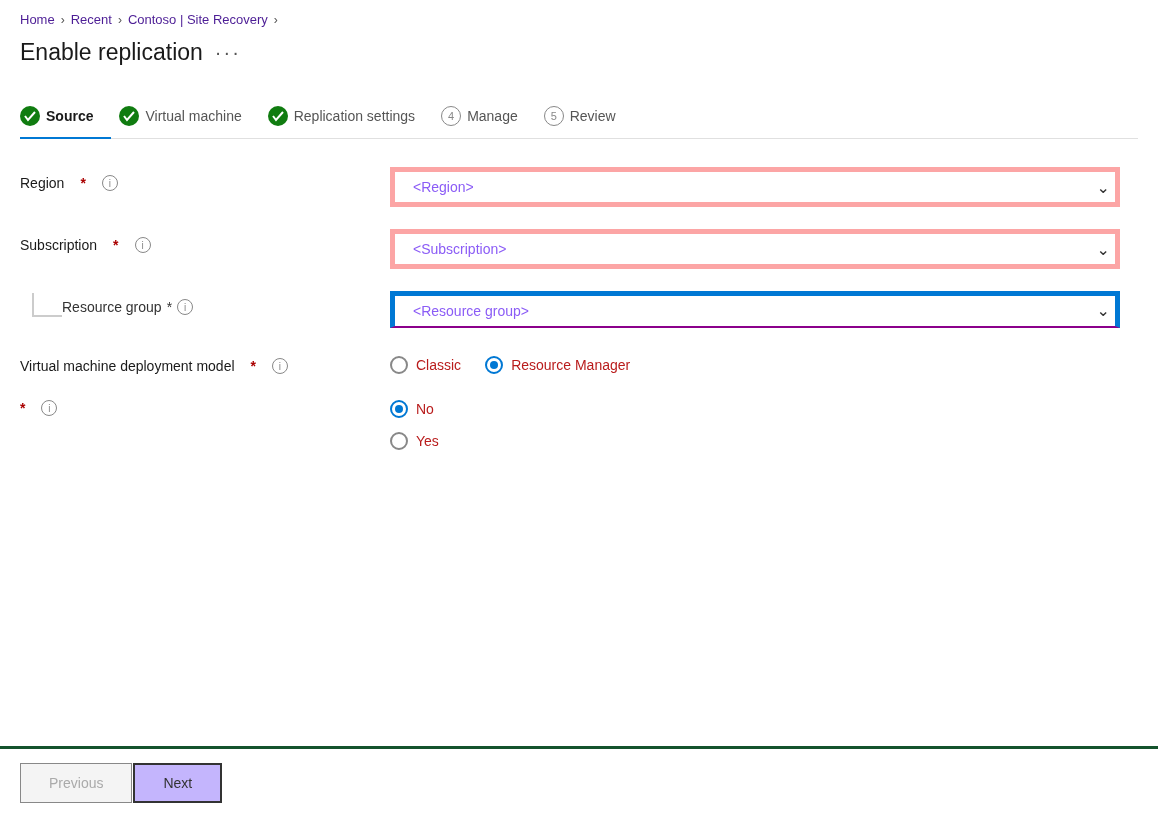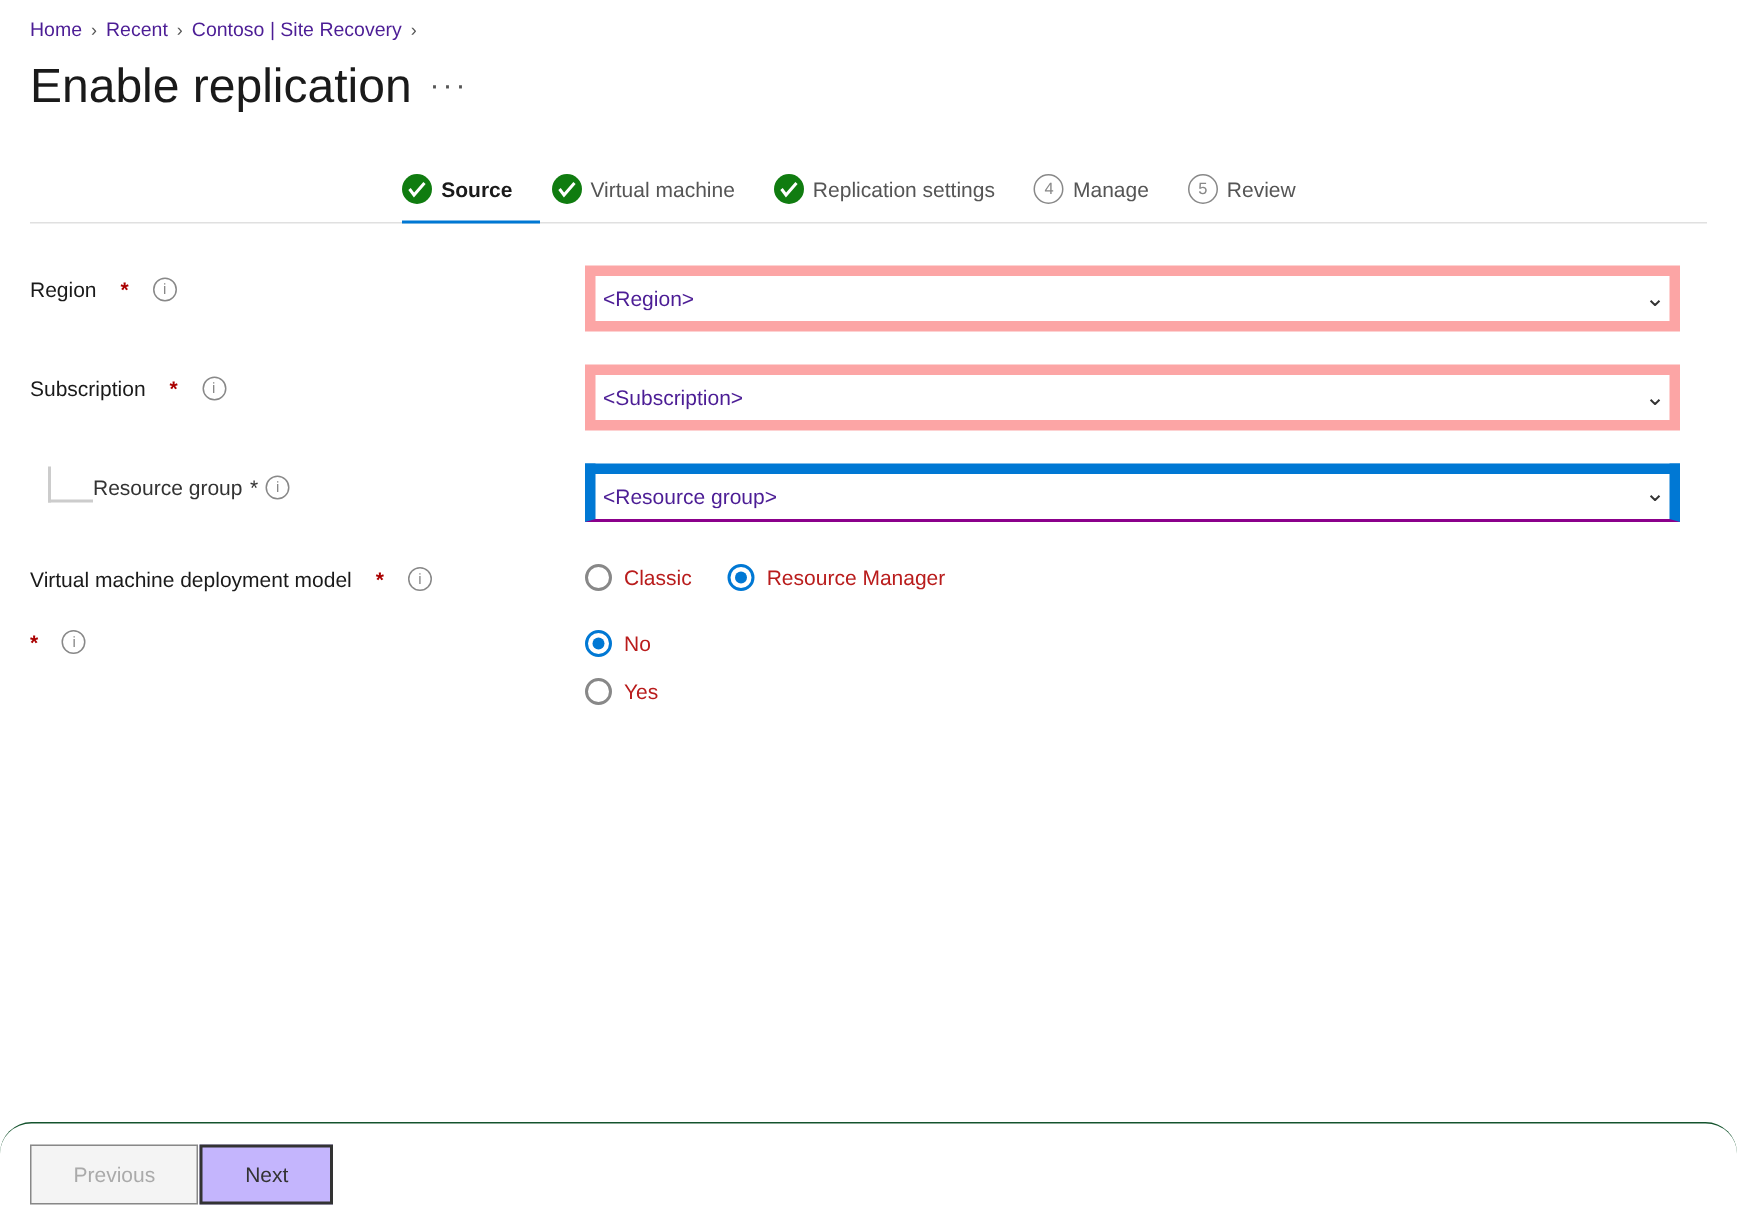--- a/index.html
+++ b/index.html
@@ -30,21 +30,21 @@
       font-size: 12px;
     }
 
     .page-header {
       padding: 4px 20px 20px 20px;
       display: flex;
       align-items: center;
       gap: 12px;
     }
     .page-title {
-      font-size: 32px;
+      font-size: 23px;
       font-weight: 300;
       color: #1a1a1a;
     }
     .more-icon {
       font-size: 20px;
       color: #555;
       cursor: pointer;
       letter-spacing: 2px;
     }
 
@@ -52,21 +52,20 @@
       flex: 1;
       padding: 10px 20px 20px 20px;
     }
 
     
     .steps-bar {
       display: flex;
       align-items: flex-end;
       border-bottom: 1px solid #e0e0e0;
       margin-bottom: 28px;
-      justify-content: center;
     }
     .step {
       display: flex;
       align-items: center;
       gap: 6px;
       padding: 10px 18px 12px 0;
       margin-right: 8px;
       cursor: pointer;
       position: relative;
       white-space: nowrap;
@@ -144,25 +143,25 @@
     .form-control-area {
       flex: 1;
     }
 
     .dropdown-wrapper {
       position: relative;
       width: 100%;
     }
     .dropdown-select {
       width: 100%;
-      padding: 7px 36px 7px 5px;
-      border: 7px solid #fca5a5;
+      padding: 7px 36px 7px 18px;
+      border: 5px solid #fca5a5;
       background: #fff;
       font-size: 14px;
-      color: #4c1d95;
+      color: #8b5cf6;
       appearance: none;
       cursor: pointer;
       outline: none;
     }
     .dropdown-select.focused {
       border-color: #0078d4;
       border-bottom: 2px solid #8b008b;
     }
     .dropdown-arrow {
       position: absolute;
@@ -241,25 +240,24 @@
     
     .radio-group-vertical {
       display: flex;
       flex-direction: column;
       gap: 14px;
       padding-top: 4px;
     }
 
     
     .footer-bar {
-      border-top: 1px solid #14532d;
+      border-top: 3px solid #14532d;
       padding: 14px 20px;
       display: flex;
       gap: 0;
-      border-radius: 21px;
     }
     .btn {
       padding: 10px 28px;
       font-size: 14px;
       cursor: pointer;
       border: 1px solid #888;
       background: #f4f4f4;
       color: #333;
     }
     .btn:disabled {

